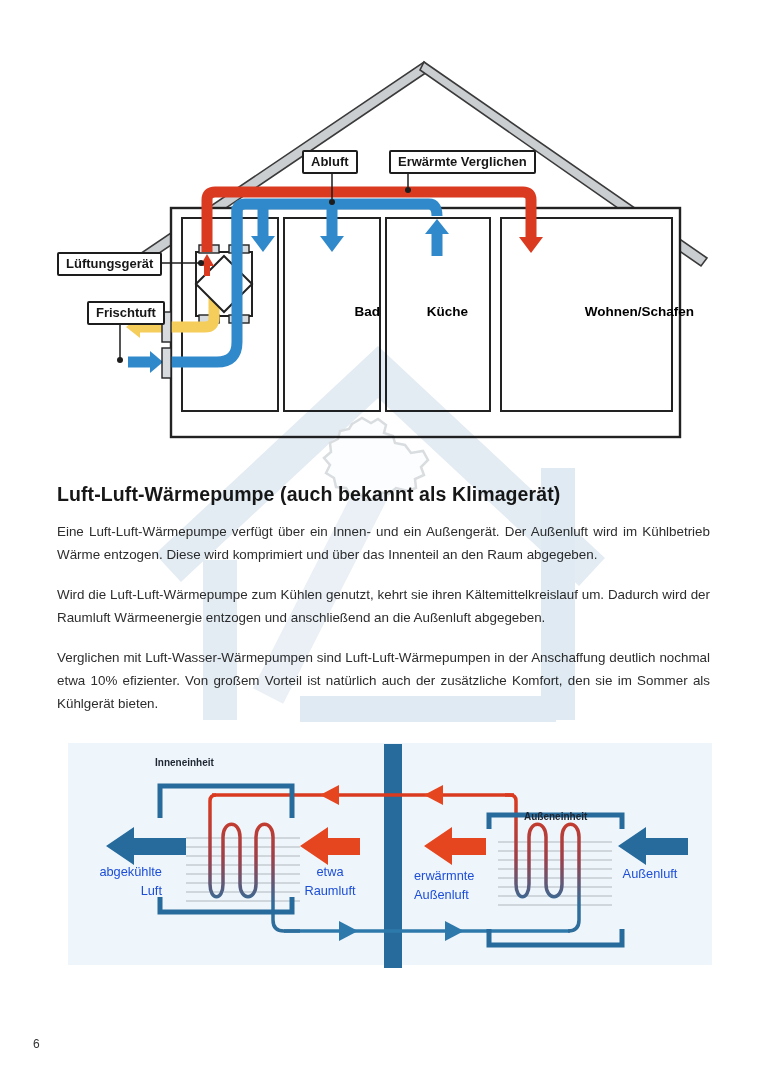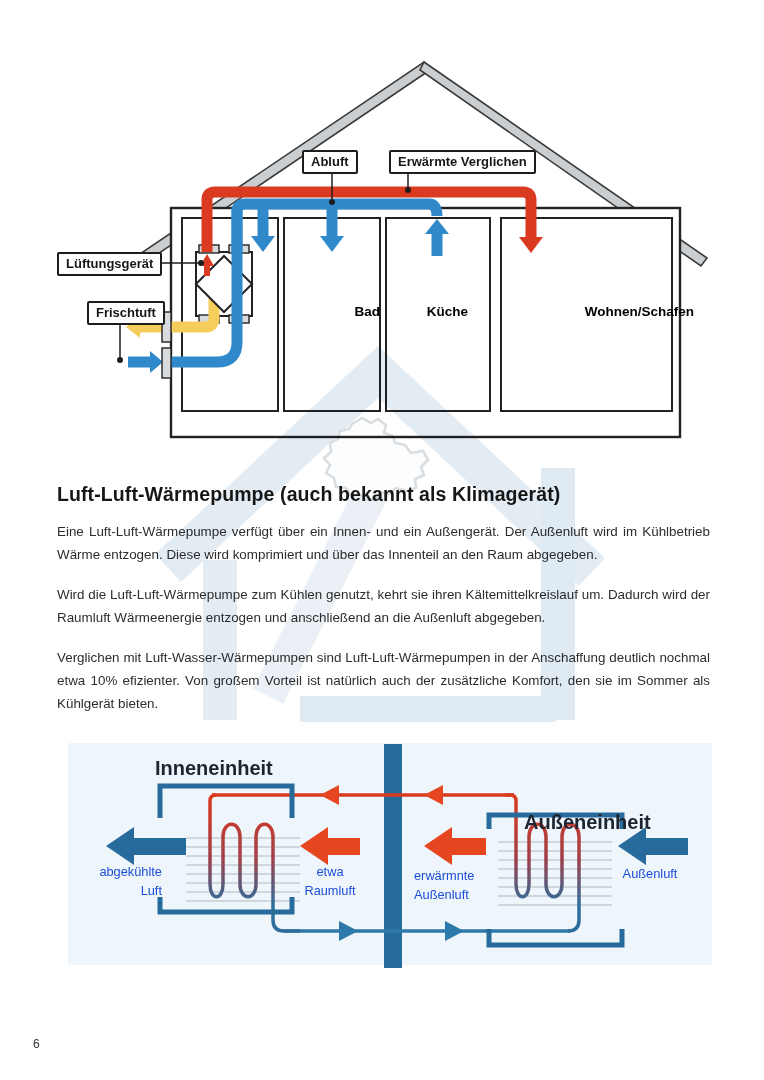--- a/index.html
+++ b/index.html
@@ -11,21 +11,21 @@
   .callout-box{position:absolute;background:#ffffff;border:2px solid #1d1d1d;border-radius:2px;
       padding:2px 7px;font-size:13px;font-weight:700;color:#171717;white-space:nowrap;
       line-height:1.25;z-index:3;}
   .room-label{position:absolute;font-size:13.5px;font-weight:600;color:#000000;
       text-align:right;z-index:3;white-space:nowrap;}
   
   #article{position:absolute;left:57px;top:483px;width:653px;z-index:2;}
   #article h1{margin:0 0 14px 0;font-size:19.5px;font-weight:700;color:#171717;letter-spacing:.1px;}
   #article p{margin:0 0 17px 0;font-size:13.4px;line-height:1.72;color:#2d2d2d;text-align:justify;}
   
-  .hp-unit-label{position:absolute;font-size:20px;font-weight:600;color:#1d2531;z-index:3;white-space:nowrap;}
+  .hp-unit-label{position:absolute;font-size:10px;font-weight:600;color:#1d2531;z-index:3;white-space:nowrap;}
   .hp-flow-label{position:absolute;font-size:12.8px;line-height:1.5;color:#1d4ed8;z-index:3;white-space:pre-line;}
   #page-number{position:absolute;left:33px;top:1037px;font-size:12px;color:#333;z-index:3;}
   #watermark{position:absolute;left:0;top:0;z-index:5;mix-blend-mode:multiply;pointer-events:none;}
 </style>
 </head>
 <body>
 
 <div id="page">
 
   <svg class="abs" style="left:0;top:0;z-index:1" width="764" height="470" viewBox="0 0 764 470">

